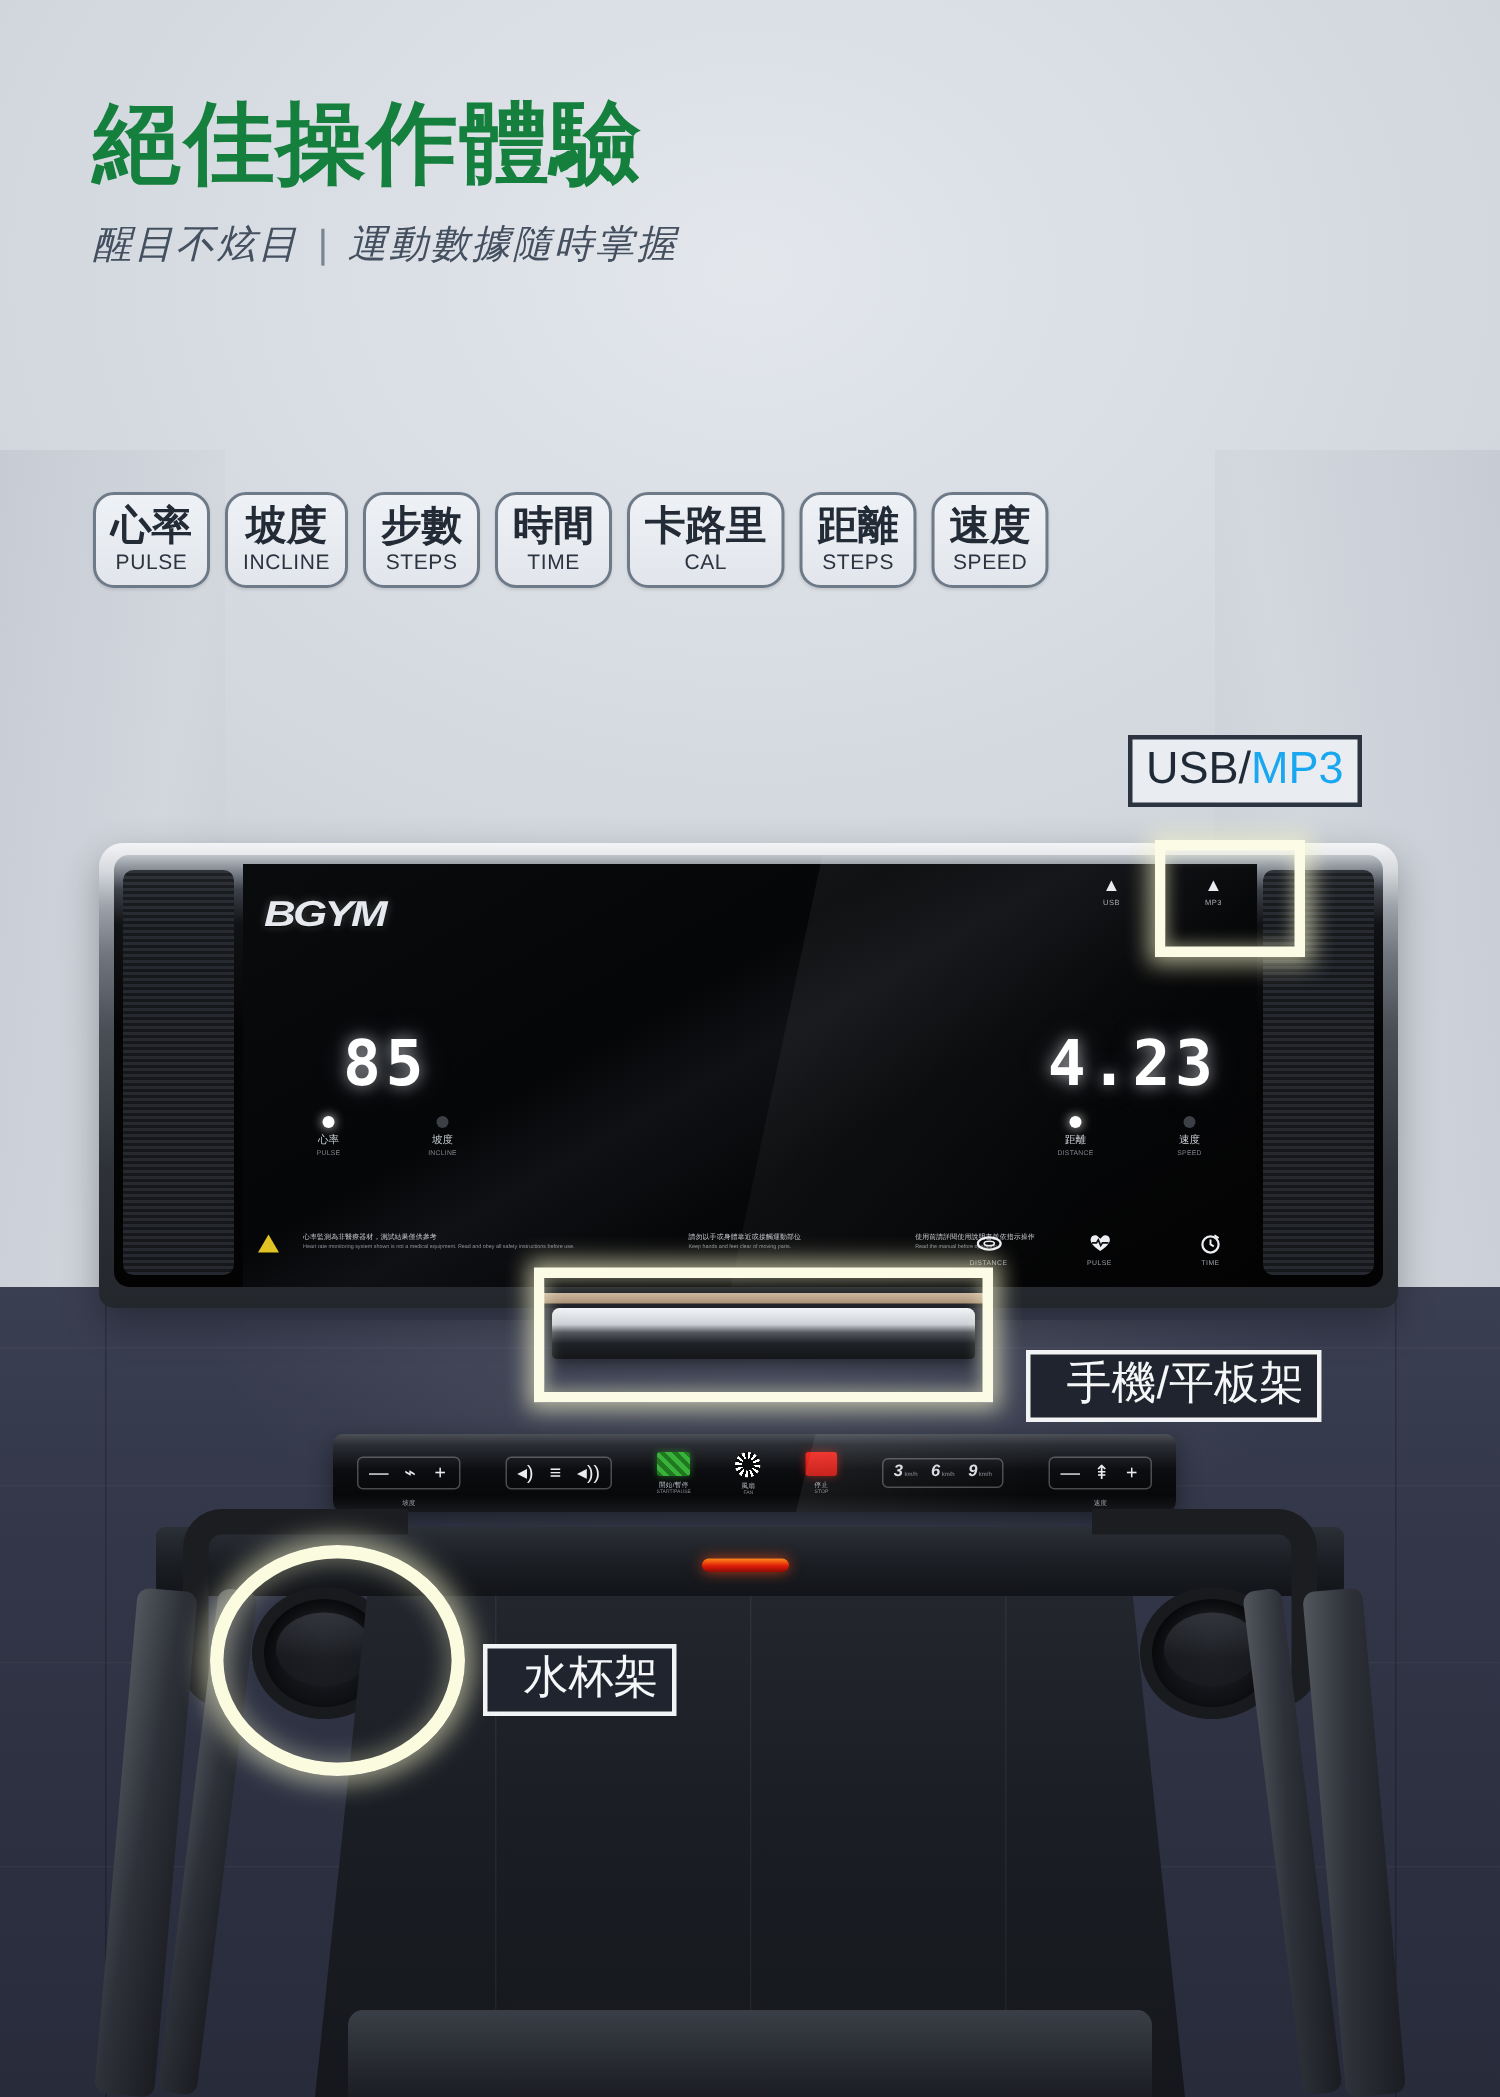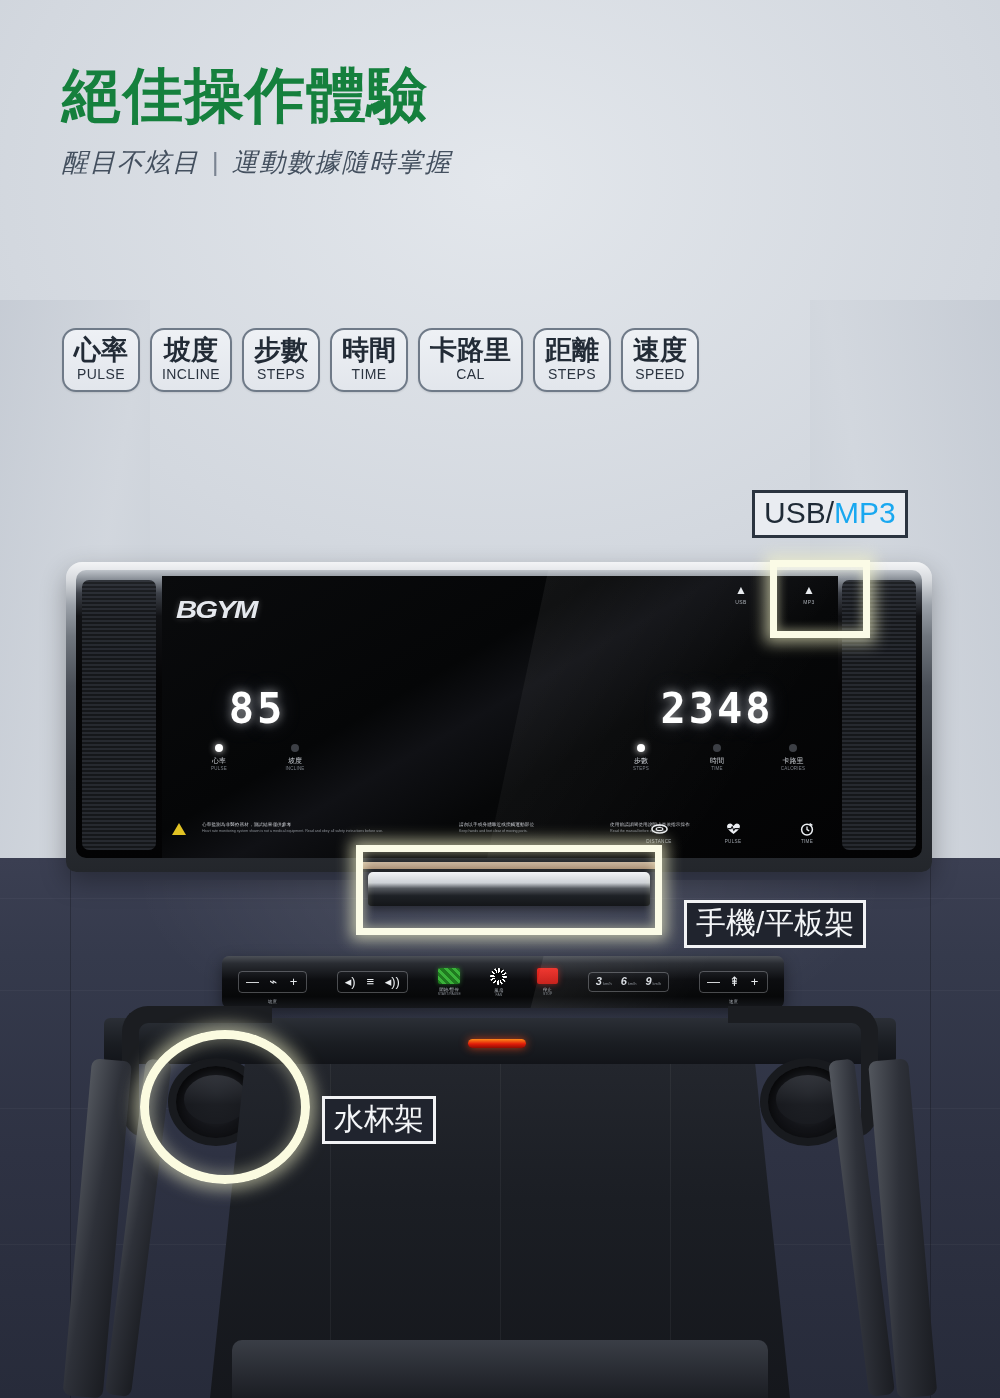--- a/index.html
+++ b/index.html
@@ -148,21 +148,21 @@
   }
   .callout-usbmp3 { left: 752px; top: 490px; }
   .callout-usbmp3 .seg-usb { color: #1f2a36; margin-top: 36px; }
   .callout-usbmp3 .seg-mp3 { color: #19a8f0; }
 
   .callout-dark {
     position: absolute;
     border: 3px solid #f2f3f5;
     background: #20242e;
     color: #f4f6f8;
-    padding: 2px 9px 4px 9px;
+    padding: 2px 9px 4px 24px;
     font-size: 30px;
     white-space: nowrap;
     line-height: 1.2;
   }
   .callout-tablet { left: 684px; top: 900px; }
   .callout-cup    { left: 322px; top: 1096px; }
 
   
   .hl-rect {
     position: absolute;
@@ -657,41 +657,36 @@
               <span class="led-sub-en">PULSE</span>
             </div>
             <div class="led-sub">
               <div class="led-dot"></div>
               <span class="led-sub-zh">坡度</span>
               <span class="led-sub-en">INCLINE</span>
             </div>
           </div>
         </div>
 
+
         <div class="led-group">
-          <div class="led-value">2348</div>
+          <div class="led-value">4.23</div>
           <div class="led-subrow">
             <div class="led-sub">
               <div class="led-dot on"></div>
-              <span class="led-sub-zh">步數</span>
-              <span class="led-sub-en">STEPS</span>
+              <span class="led-sub-zh">距離</span>
+              <span class="led-sub-en">DISTANCE</span>
             </div>
             <div class="led-sub">
               <div class="led-dot"></div>
-              <span class="led-sub-zh">時間</span>
-              <span class="led-sub-en">TIME</span>
-            </div>
-            <div class="led-sub">
-              <div class="led-dot"></div>
-              <span class="led-sub-zh">卡路里</span>
-              <span class="led-sub-en">CALORIES</span>
+              <span class="led-sub-zh">速度</span>
+              <span class="led-sub-en">SPEED</span>
             </div>
           </div>
         </div>
-
 
       </div>
 
       <div class="tm-warnstrip">
         <div class="warn-tri"></div>
         <div class="warn-col">
           <div class="warn-zh">心率監測為非醫療器材，測試結果僅供參考</div>
           <div class="warn-en">Heart rate monitoring system shown is not a medical equipment. Read and obey all safety instructions before use.</div>
         </div>
         <div class="warn-col" style="margin-left:60px">

